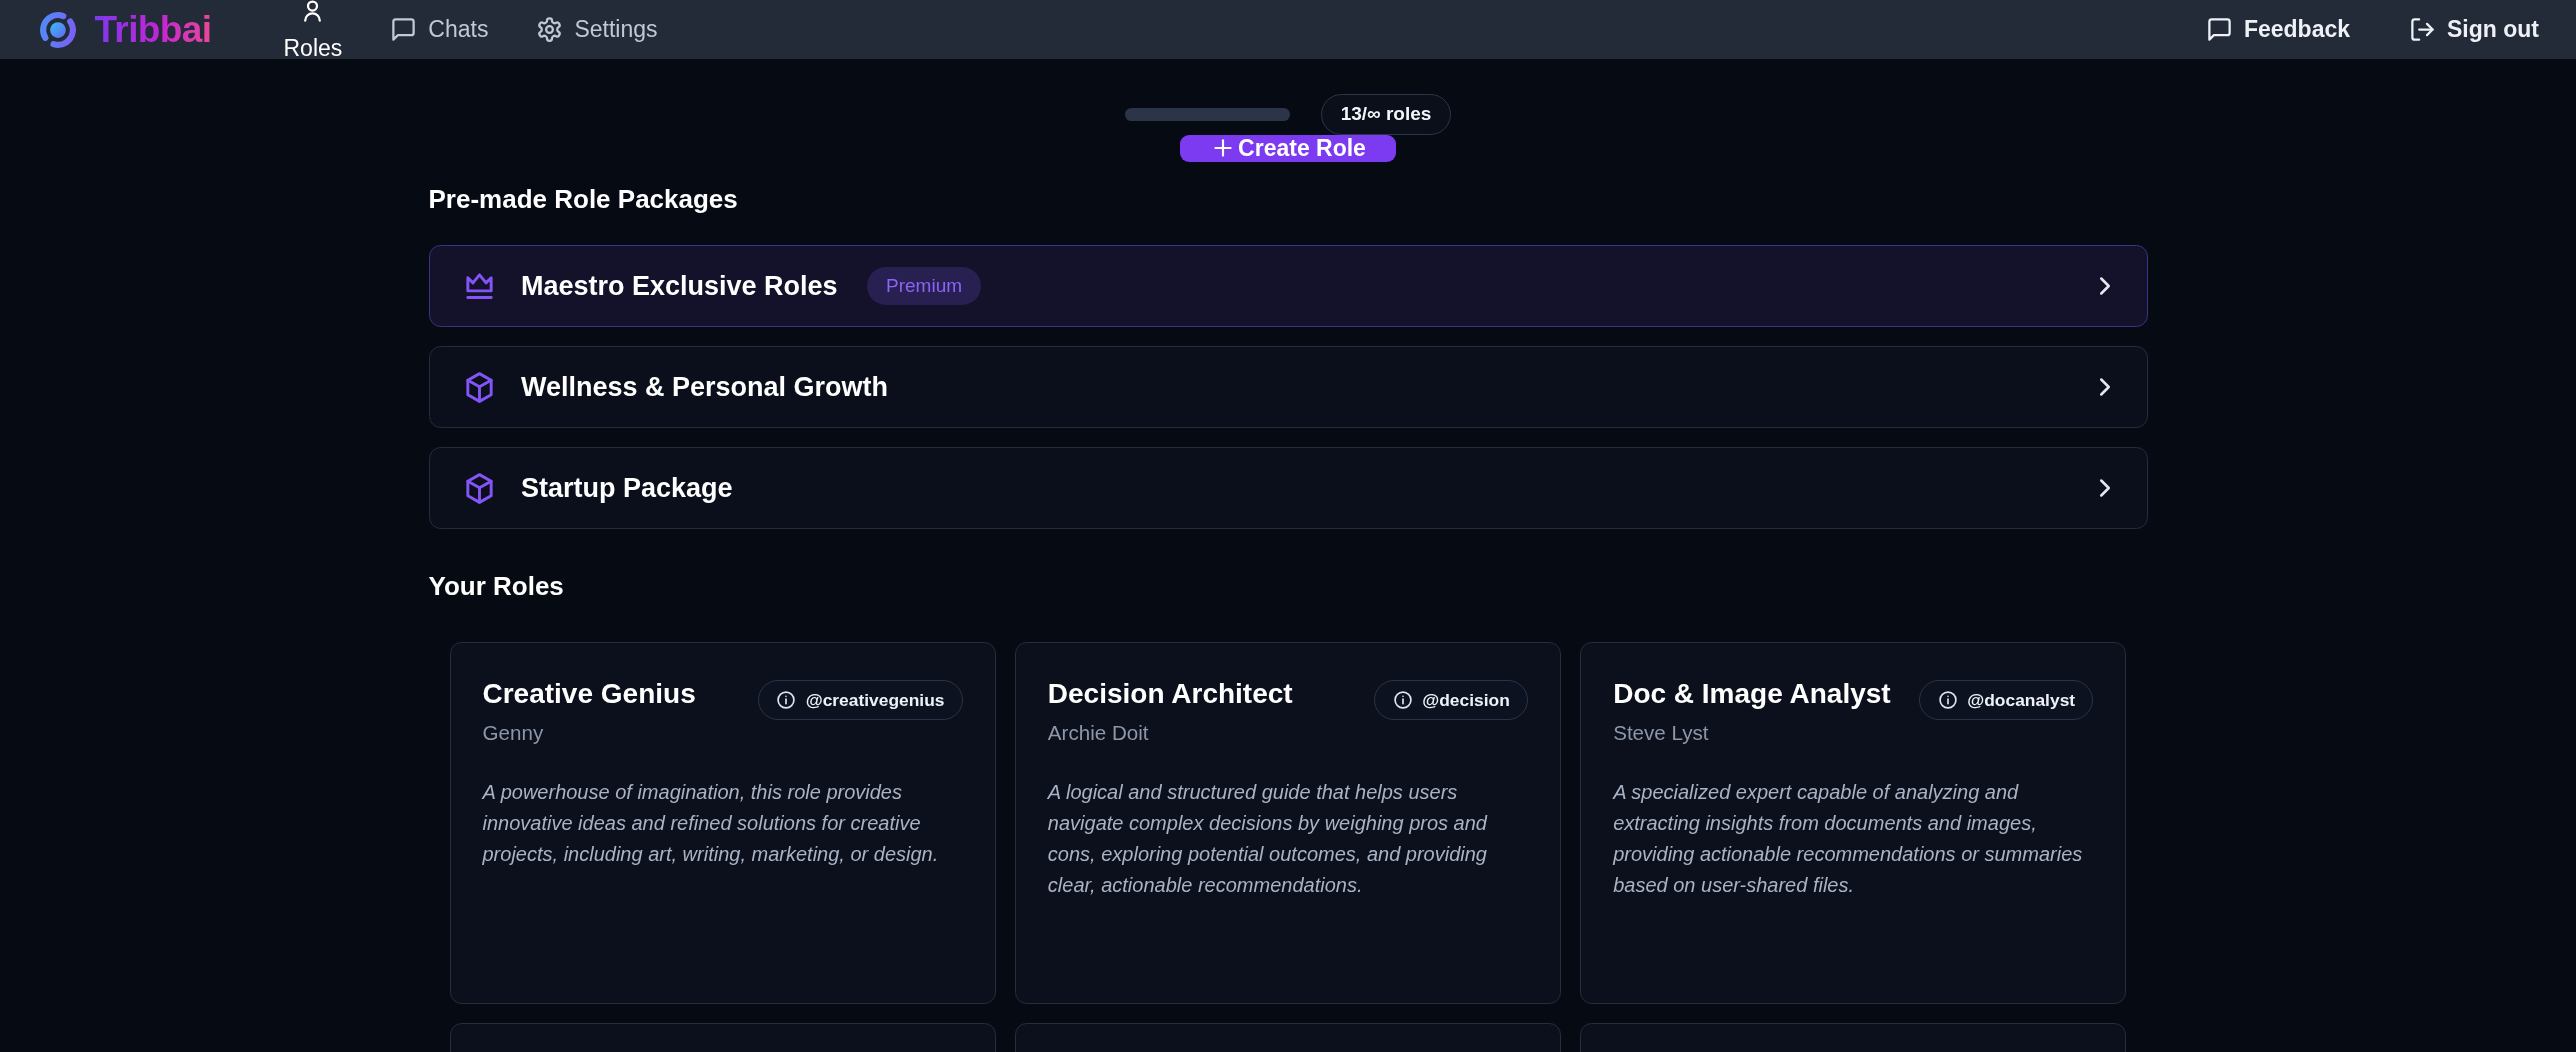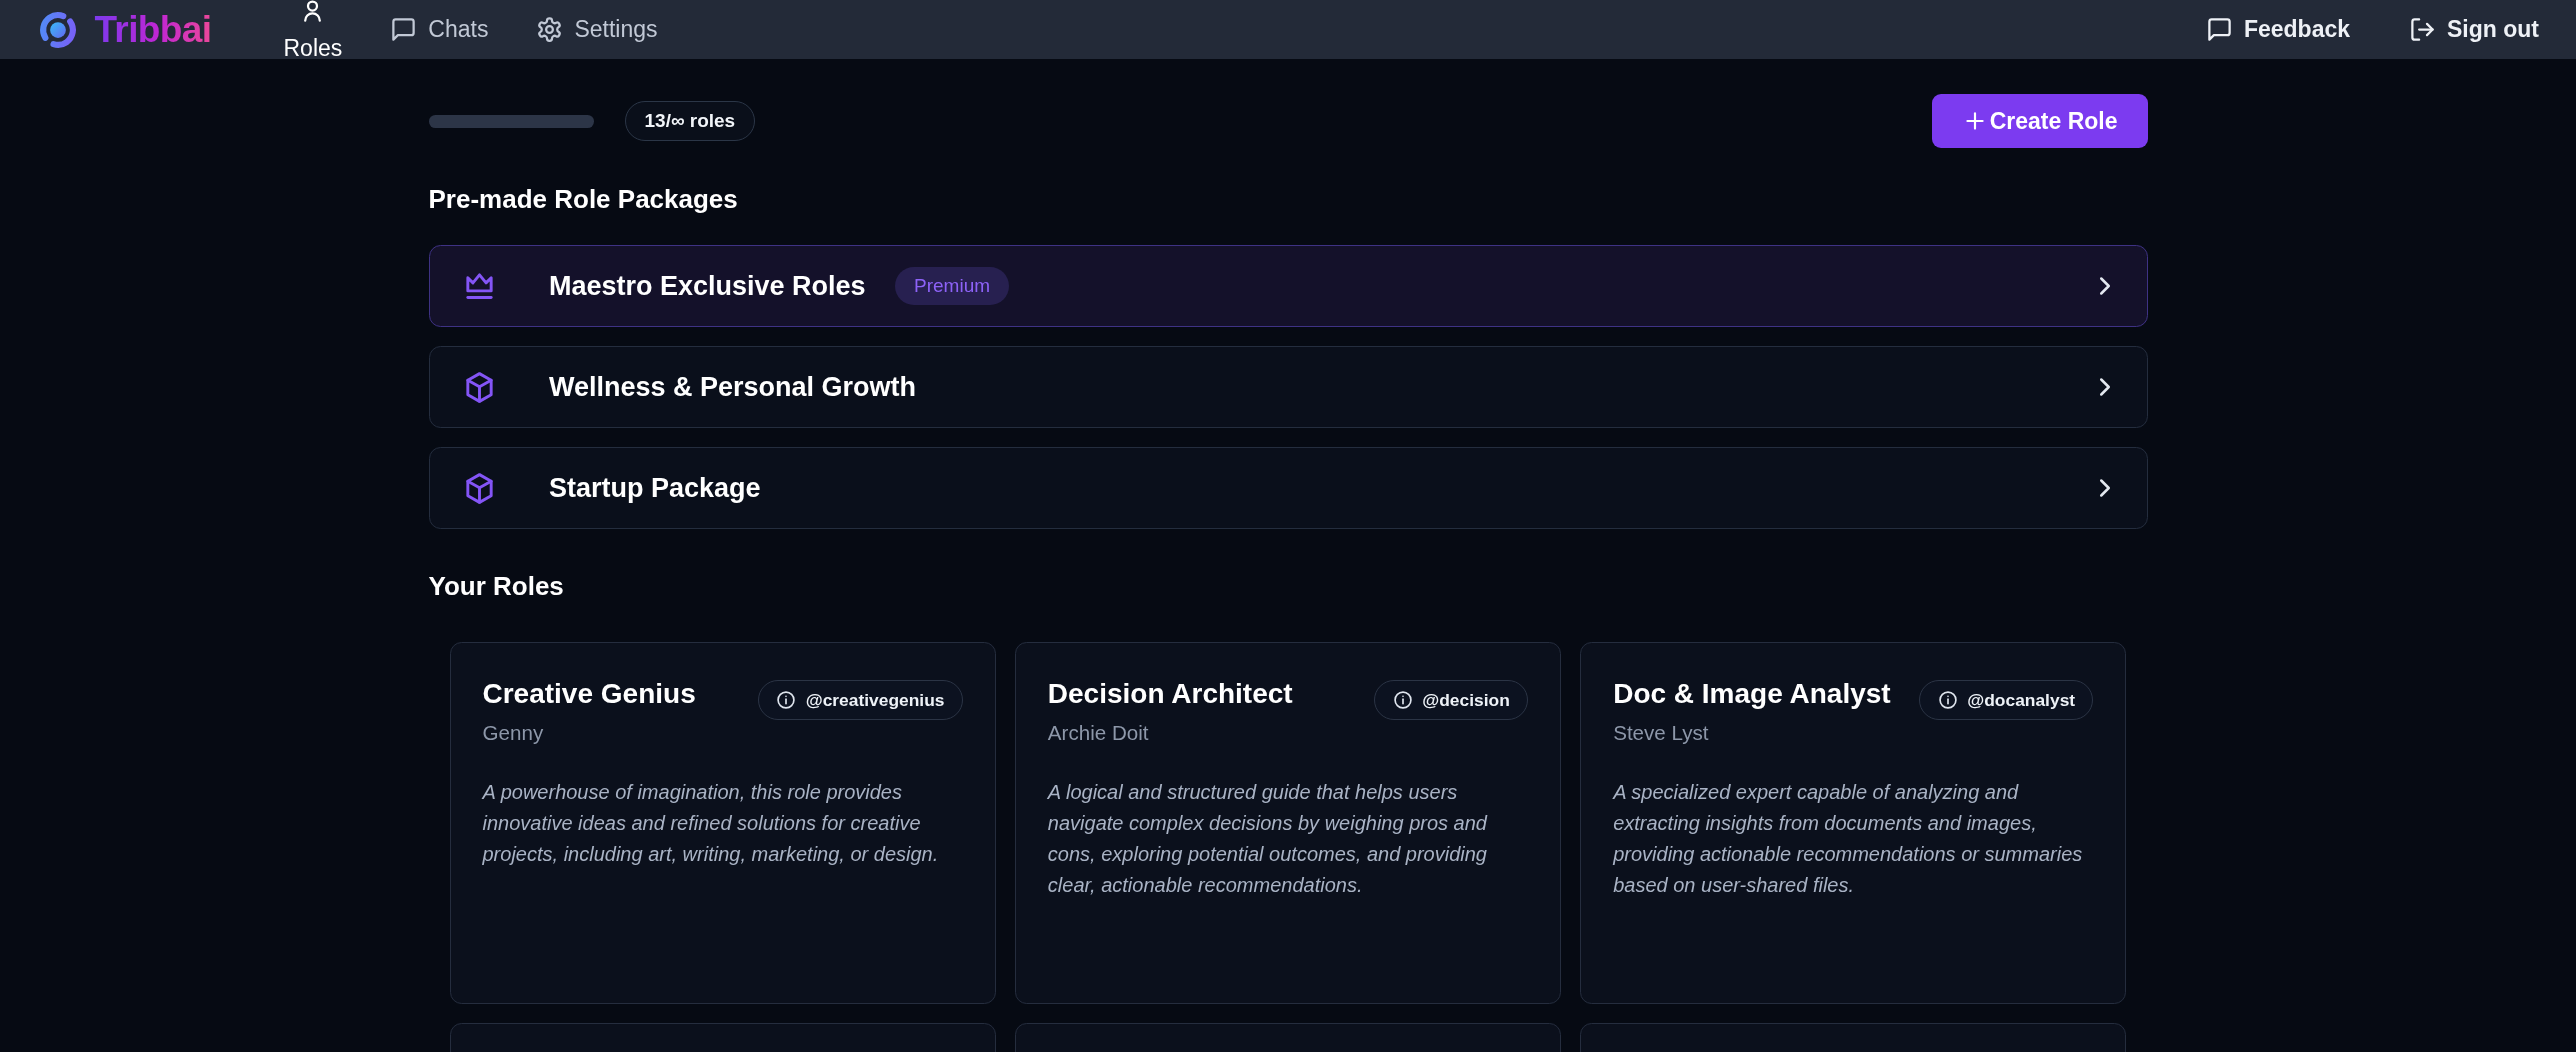--- a/index.html
+++ b/index.html
@@ -34,21 +34,21 @@
   .nav-link.active { color: #ffffff; flex-direction: column; }
   .nav-link svg { width: 27px; height: 27px; }
   .nav-right { display: flex; align-items: center; gap: 59px; }
   .nav-right .nav-link { color: #eef1f6; font-weight: 600; }
 
   
   .content { width: 1719px; margin: 0 auto; }
 
   .toolbar {
     margin-top: 35px; height: 54px;
-    display: flex; align-items: center; justify-content: space-between;
+    display: flex; align-items: center; justify-content: space-between; flex-direction: column;
   }
   .toolbar-left { display: flex; align-items: center; gap: 31px; }
   .progress-track { width: 165px; height: 13px; border-radius: 6.4px; background: #2c3547; overflow: hidden; }
   .progress-fill { height: 100%; width: 0%; background: #7c3aed; border-radius: 6.4px; }
   .count-badge {
     border: 1.3px solid #2b3647; border-radius: 642px;
     padding: 8.4px 19px; font-size: 19px; font-weight: bold; color: #f2f5f9;
     background: #0a0f1a;
   }
   .create-btn {
@@ -67,21 +67,21 @@
   .package-row {
     position: relative; height: 82px;
     display: flex; align-items: center; gap: 24.4px;
     padding: 0 84px 0 32px;
     background: #0a0f1b; border: 1.3px solid #242d3e; border-radius: 11.6px;
     cursor: pointer;
   }
   .package-row.premium { background: #14112a; border-color: #3e3284; }
   .package-icon { width: 35px; height: 35px; color: #8455f6; flex: none; }
   .package-icon svg { width: 100%; height: 100%; }
-  .package-title { font-size: 27px; font-weight: 600; color: #fff; margin-left: 28px; }
+  .package-title { font-size: 27px; font-weight: 600; color: #fff; }
   .premium-badge {
     margin-left: 5.1px; background: #272050; color: #8d62f7;
     font-size: 19px; padding: 7.7px 19px; border-radius: 642px; font-weight: 500;
   }
   .row-chevron { position: absolute; right: 27px; top: 50%; transform: translateY(-50%); color: #e3e8f0; }
   .row-chevron svg { width: 30px; height: 30px; }
 
   .cards-grid {
     margin-top: 40px; padding: 0 21px;
     display: grid; grid-template-columns: repeat(3, 1fr); gap: 19px;

